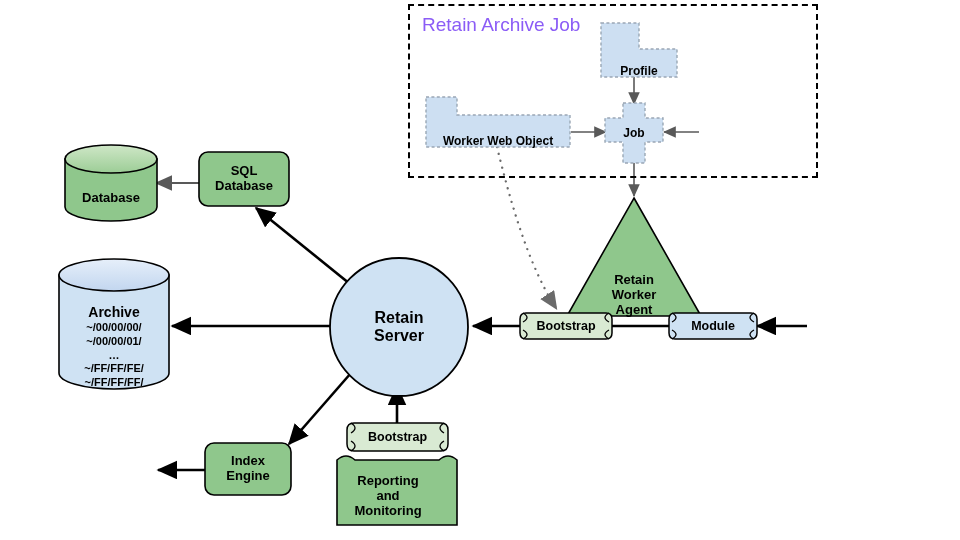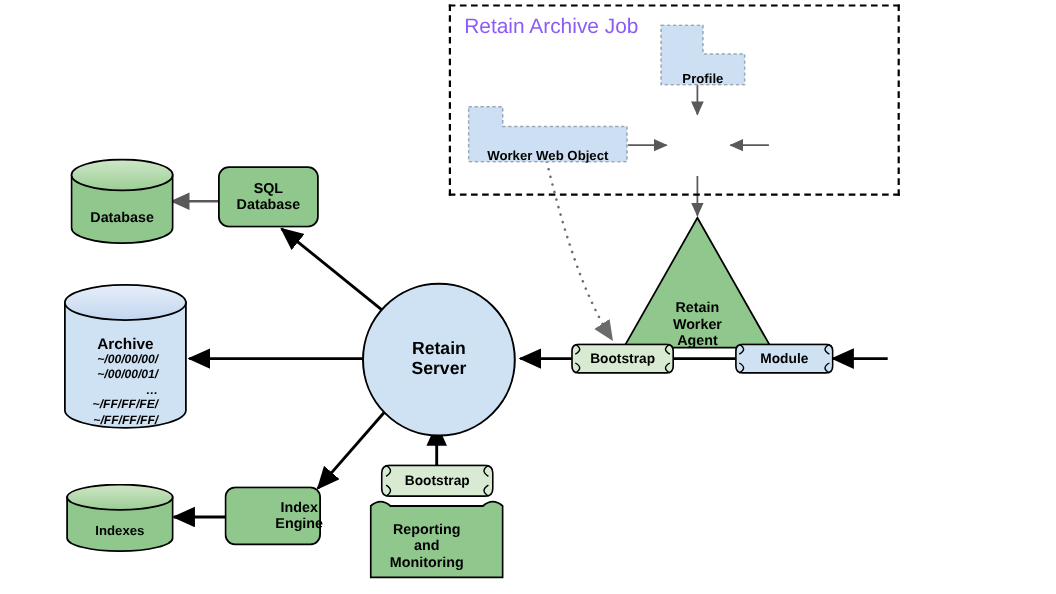--- a/index.html
+++ b/index.html
@@ -76,22 +76,21 @@
     text-align: center;
     font-weight: bold; color:#000;
     white-space: pre-line;
     line-height: 1.15;
   }
 
   .archive-lines {
     font-size: 11px;
     font-weight: bold;
     line-height: 1.25;
-    text-align: right;
-    font-style: italic;
+    text-align: center;
   }
   .archive-title {
     font-size: 14px;
     font-weight: bold;
     margin-bottom: 1px;
   }
 </style>
 </head>
 <body>
 
@@ -144,20 +143,28 @@
 
   <div class="puz" style="left:600px; top:22px; width:78px; height:56px;">
     <svg width="78" height="56" viewBox="0 0 78 56">
       <path d="M1,1 L39,1 L39,27 L77,27 L77,55 L1,55 Z" fill="#CDDFF2" stroke="#9AA7B5" stroke-width="1.4" stroke-dasharray="3,2.4"></path>
     </svg>
     <div class="ptxt" style="justify-content:center; align-items:flex-end; padding-bottom:9px;">
       <span>Profile</span>
     </div>
   </div>
 
+  <div class="puz" style="left:604px; top:102px; width:60px; height:62px;">
+    <svg width="60" height="62" viewBox="0 0 60 62">
+      <path d="M19,1 L41,1 L41,16 L59,16 L59,40 L41,40 L41,61 L19,61 L19,40 L1,40 L1,16 L19,16 Z" fill="#CDDFF2" stroke="#9AA7B5" stroke-width="1.4" stroke-dasharray="3,2.4"></path>
+    </svg>
+    <div class="ptxt">
+      <span>Job</span>
+    </div>
+  </div>
 
   <div class="puz" style="left:425px; top:96px; width:146px; height:52px;">
     <svg width="146" height="52" viewBox="0 0 146 52">
       <path d="M1,1 L32,1 L32,19 L145,19 L145,51 L1,51 Z" fill="#CDDFF2" stroke="#9AA7B5" stroke-width="1.4" stroke-dasharray="3,2.4"></path>
     </svg>
     <div class="ptxt" style="align-items:flex-end; padding-bottom:7px;">
       <span>Worker Web Object</span>
     </div>
   </div>
 
@@ -204,41 +211,26 @@
       <div class="archive-lines">
         <div>~/00/00/00/</div>
         <div>~/00/00/01/</div>
         <div>…</div>
         <div>~/FF/FF/FE/</div>
         <div>~/FF/FF/FF/</div>
       </div>
     </div>
   </div>
 
-  <div class="cyl" style="left:60px; top:440px; width:98px; height:62px;">
-    <svg width="98" height="62" viewBox="0 0 98 62">
-      <defs>
-        <linearGradient id="gtopG2" x1="0" y1="0" x2="0" y2="1">
-          <stop offset="0%" stop-color="#CFE7C7"></stop>
-          <stop offset="100%" stop-color="#9CCD96"></stop>
-        </linearGradient>
-      </defs>
-      <path d="M1,12 L1,49 A48,12 0 0 0 97,49 L97,12 Z" fill="#8FC78C" stroke="#000" stroke-width="1.6"></path>
-      <ellipse cx="49" cy="12" rx="48" ry="11.5" fill="url(#gtopG2)" stroke="#000" stroke-width="1.6"></ellipse>
-    </svg>
-    <div class="ctxt" style="padding-top:11px; font-size:12px;">
-      <span>Indexes</span>
-    </div>
-  </div>
 
   <div class="shape-wrap" style="left:204px; top:442px; width:88px; height:54px;">
     <svg width="88" height="54" viewBox="0 0 88 54">
       <rect x="1" y="1" width="86" height="52" rx="9" ry="9" fill="#8FC78C" stroke="#000" stroke-width="1.6"></rect>
     </svg>
-    <div class="stxt" style="font-size:13px;margin-left:24px;">
+    <div class="stxt" style="font-size:13px;">
       <span>Index
 Engine</span>
     </div>
   </div>
 
   <div class="shape-wrap" style="left:328px; top:256px; width:142px; height:142px;">
     <svg width="142" height="142" viewBox="0 0 142 142">
       <circle cx="71" cy="71" r="69" fill="#CFE2F3" stroke="#000" stroke-width="1.8"></circle>
     </svg>
     <div class="stxt" style="font-size:16px;">

